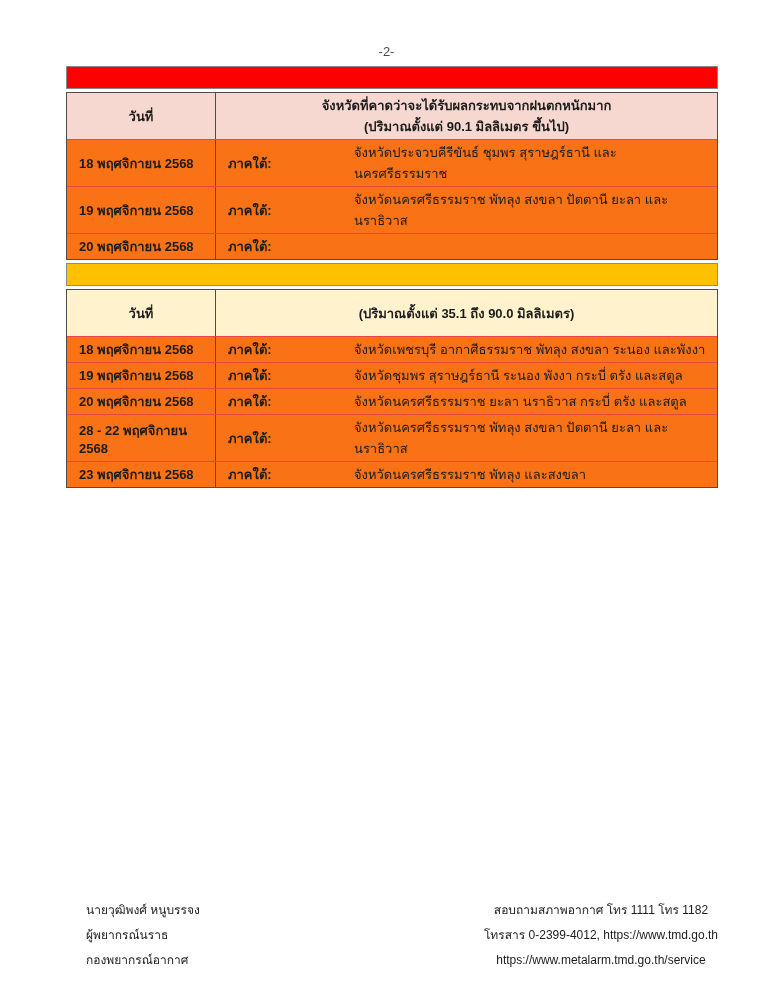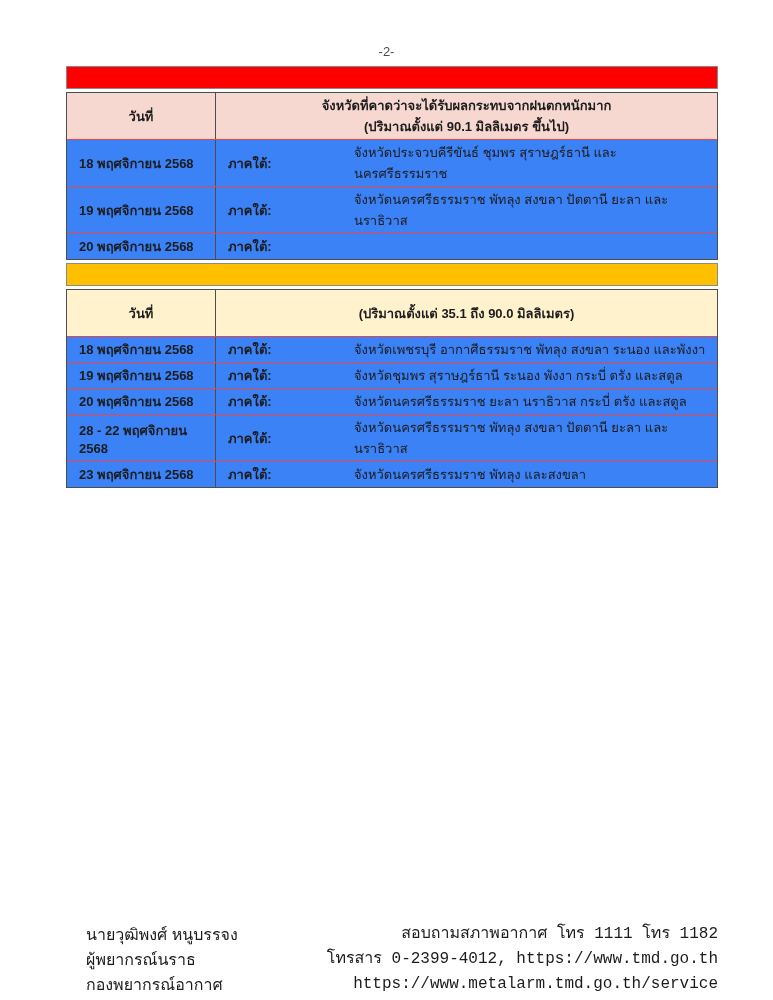--- a/index.html
+++ b/index.html
@@ -10,21 +10,21 @@
   .pagenum {
     position:absolute; top:44px; left:0; width:100%;
     text-align:center; font-size:13px; color:#4a4a4a;
   }
   .doc { position:absolute; left:66px; top:66px; width:652px; }
 
   .banner { height:21px; border:1px solid #8a8a8a; box-sizing:content-box; }
   .banner-red  { background:#FF0000; margin-bottom:3px; }
   .banner-gold { background:#FFC000; margin:3px 0 3px 0; }
 
-  .tbl { border:1px solid #4d4d4d; background:#3b82f6; }
+  .tbl { border:1px solid #4d4d4d; background:#f97316; }
   .row { display:flex; align-items:stretch; border-top:1px solid #ef4444; min-height:24px; font-size:13px; }
   .row:first-child { border-top:none; }
 
   .c-date {
     width:149px; box-sizing:border-box; border-right:1px solid #4d4d4d;
     display:flex; align-items:center; padding:2px 4px 2px 12px; font-weight:bold;
   }
   .c-main { flex:1; display:flex; align-items:center; min-width:0; }
   .c-region { width:138px; box-sizing:border-box; padding-left:12px; font-weight:bold; flex:0 0 auto; }
   .c-prov { flex:1; text-align:left; padding:2px 10px 2px 0; }
@@ -33,24 +33,24 @@
   .hdr .c-date { justify-content:center; padding:0; }
   .hdr .c-head {
     flex:1; display:flex; flex-direction:column; justify-content:center;
     text-align:center; line-height:21px; padding:2px 6px;
   }
   .hdr-pink { background:#F6D8D1; }
   .hdr-cream { background:#FFF2CC; }
 
   .footer {
     position:absolute; top:898px; left:66px; width:652px;
-    display:flex; justify-content:space-between; font-size:16px; line-height:25px;margin-top:24px;
+    display:flex; justify-content:space-between; font-size:12px; line-height:25px;
   }
   .f-left { padding-left:20px; }
-  .f-right { text-align:right;font-family:Liberation Mono, monospace; }
+  .f-right { text-align:center; }
 </style>
 </head>
 <body>
 
 <div class="page">
 
   <div class="pagenum">-2-</div>
 
   <div class="doc">
 

